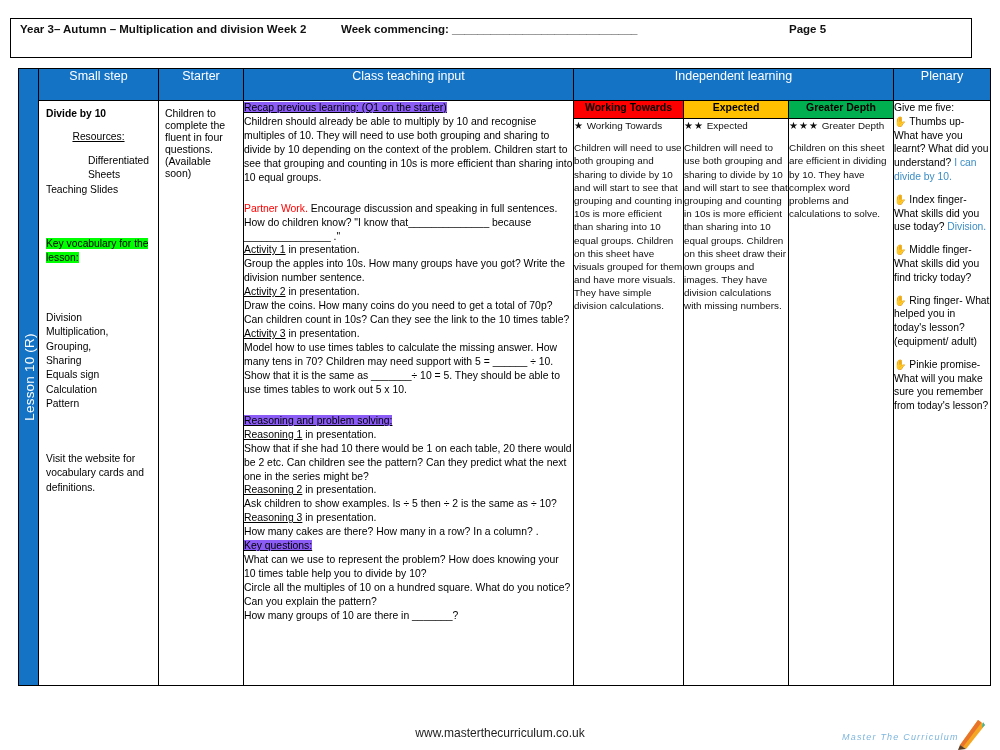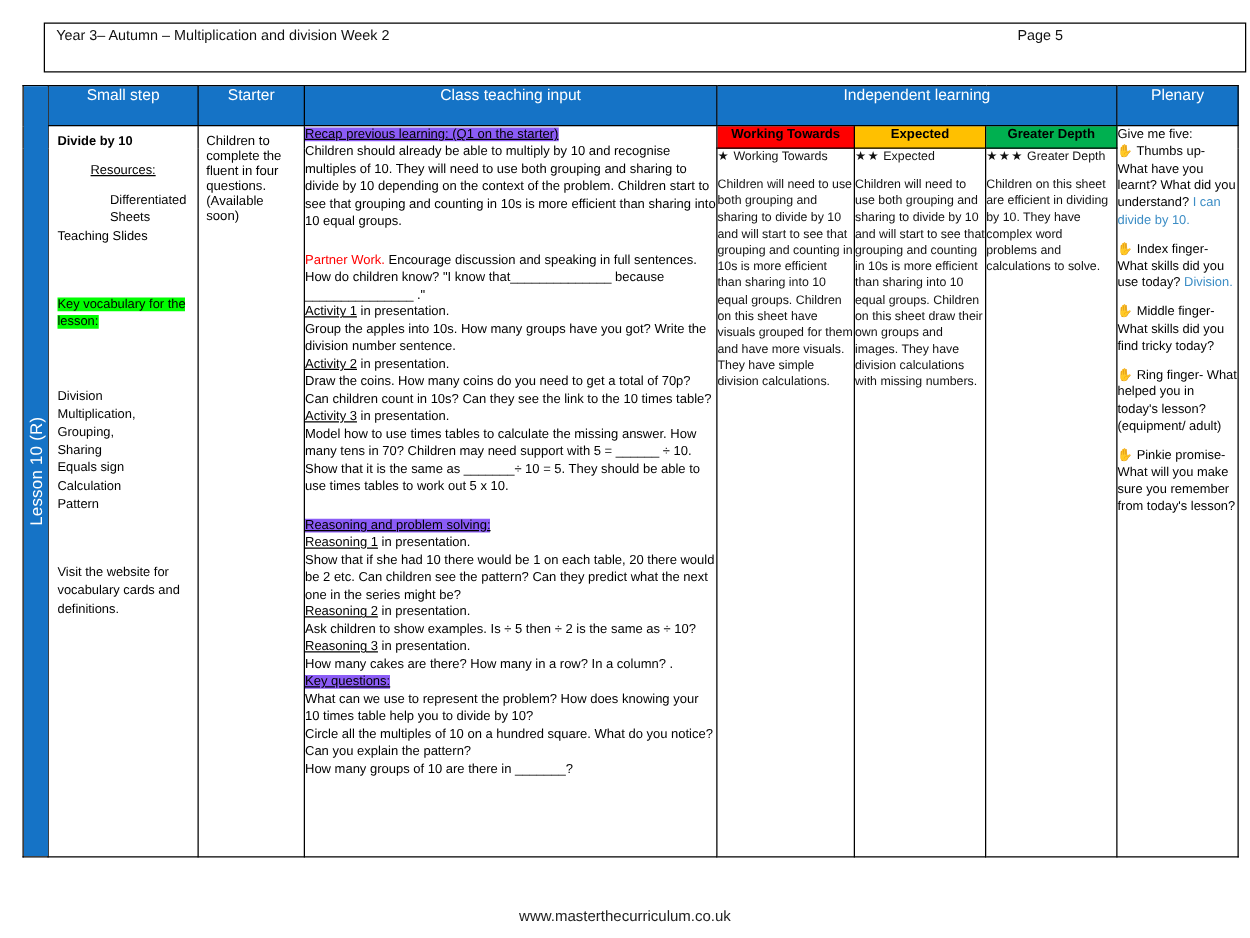--- a/index.html
+++ b/index.html
@@ -18,29 +18,30 @@
   #page {
     position: absolute;
     left: 0; top: 0;
     width: 1000px;
     height: 750px;
   }
 
   
   .doc-header {
     position: absolute;
-    left: 35px;
+    left: 10px;
     top: 18px;
     width: 962px;
     height: 40px;
     border-left: 1.5px solid #000;
     border-right: 1.5px solid #000;
     border-top: 1.5px solid #000;
     border-bottom: 1.5px solid #000;
     box-sizing: border-box;
+    font-weight: bold;
   }
   .hdr-row {
     position: relative;
     width: 100%;
     height: 22px;
     font-size: 11.5px;
   }
   .hdr-left  { position: absolute; left: 9px;  top: 4px; white-space: nowrap; }
   .hdr-mid   { position: absolute; left: 330px; top: 4px; white-space: nowrap; }
   .hdr-right { position: absolute; left: 778px; top: 4px; white-space: nowrap; }
@@ -162,20 +163,21 @@
   .logo svg { position: absolute; right: 4px; top: -2px; }
 </style>
 </head>
 <body>
 
 <div id="page">
 
   <div class="doc-header">
     <div class="hdr-row">
       <span class="hdr-left">Year 3– Autumn – Multiplication and division Week 2</span>
+      <span class="hdr-mid">Week commencing: _____________________________</span>
       <span class="hdr-right">Page 5</span>
     </div>
   </div>
 
   <div class="sheet">
     <table class="grid">
       <colgroup>
         <col style="width:20px">
         <col style="width:120px">
         <col style="width:85px">
@@ -313,14 +315,23 @@
           <div class="spacer"></div>
           <p class="l">Children on this sheet are efficient in dividing by 10. They have complex word problems and calculations to solve.</p>
         </td>
       </tr>
     </tbody>
       </table>
   </div>
 
   <div class="foot-url">www.masterthecurriculum.co.uk</div>
 
+  <div class="logo">
+    <span class="lg-text">Master  The  Curriculum</span>
+    <svg width="34" height="30" viewBox="0 0 34 30">
+      <polygon points="26,0 33,5 14,29 8,25" fill="#F5A623"></polygon>
+      <polygon points="26,0 29.5,2.5 11,27 8,25" fill="#E8732A"></polygon>
+      <polygon points="14,29 8,25 6,30" fill="#5A3B20"></polygon>
+      <polygon points="31,2 33,5 30,8" fill="#2BBBAD"></polygon>
+    </svg>
+  </div>
 
 </div>
 
 </body></html>

